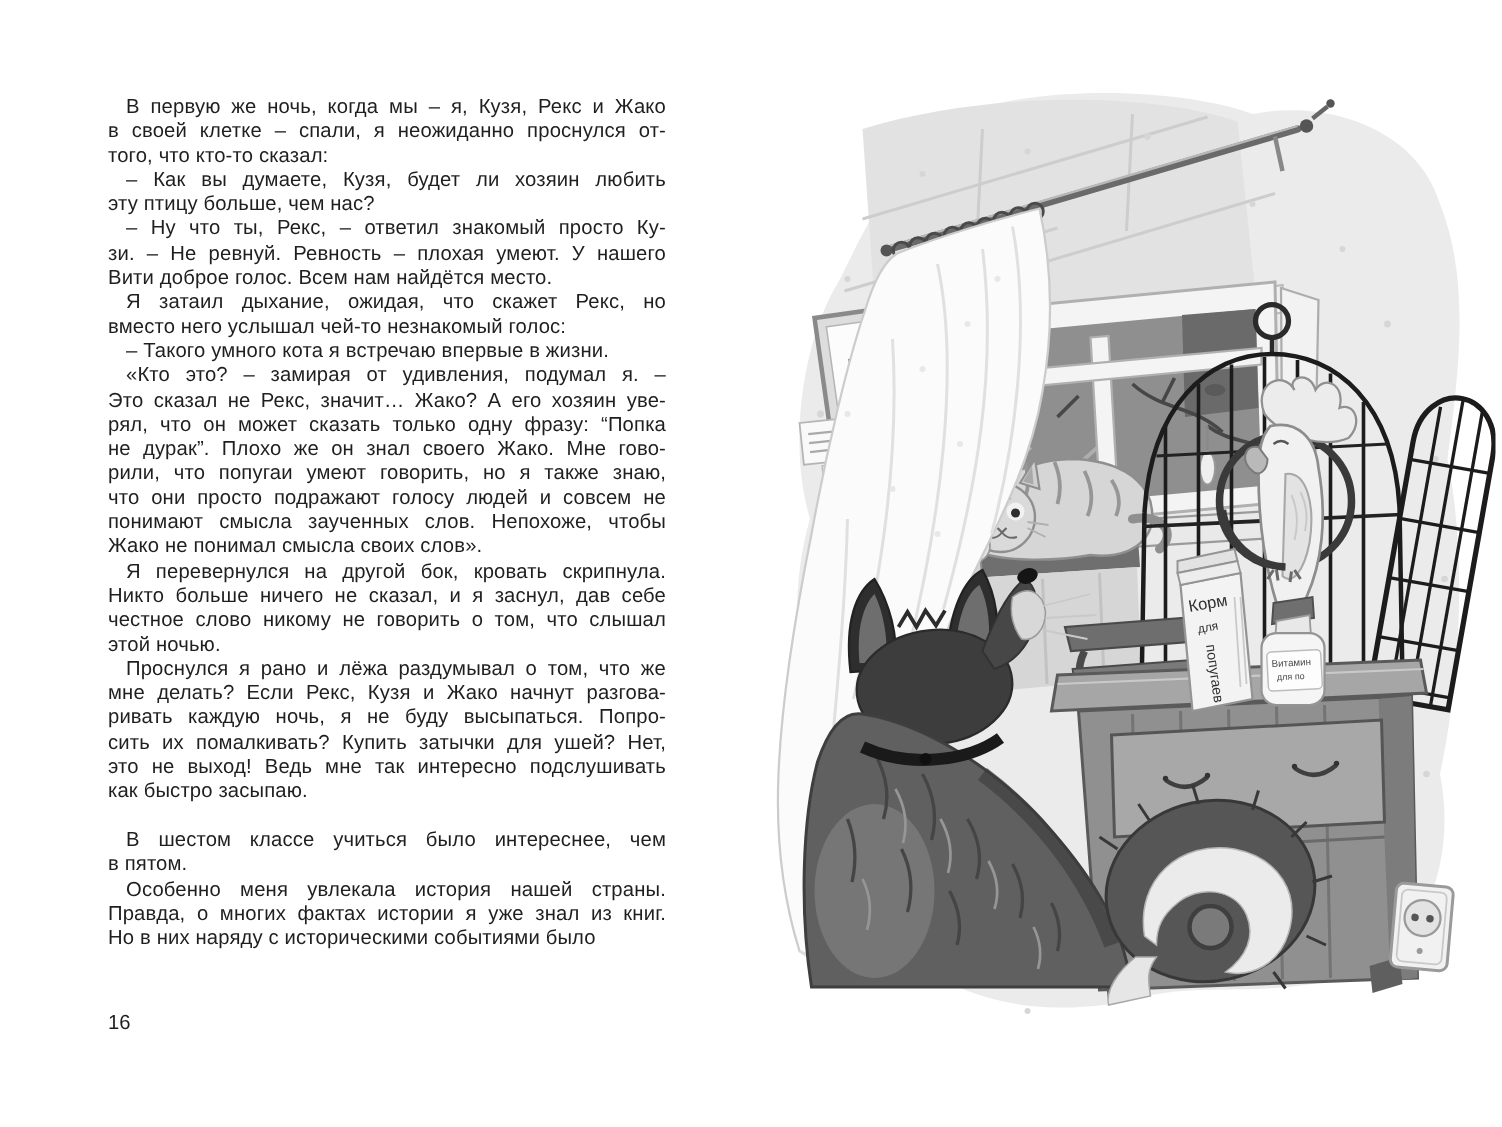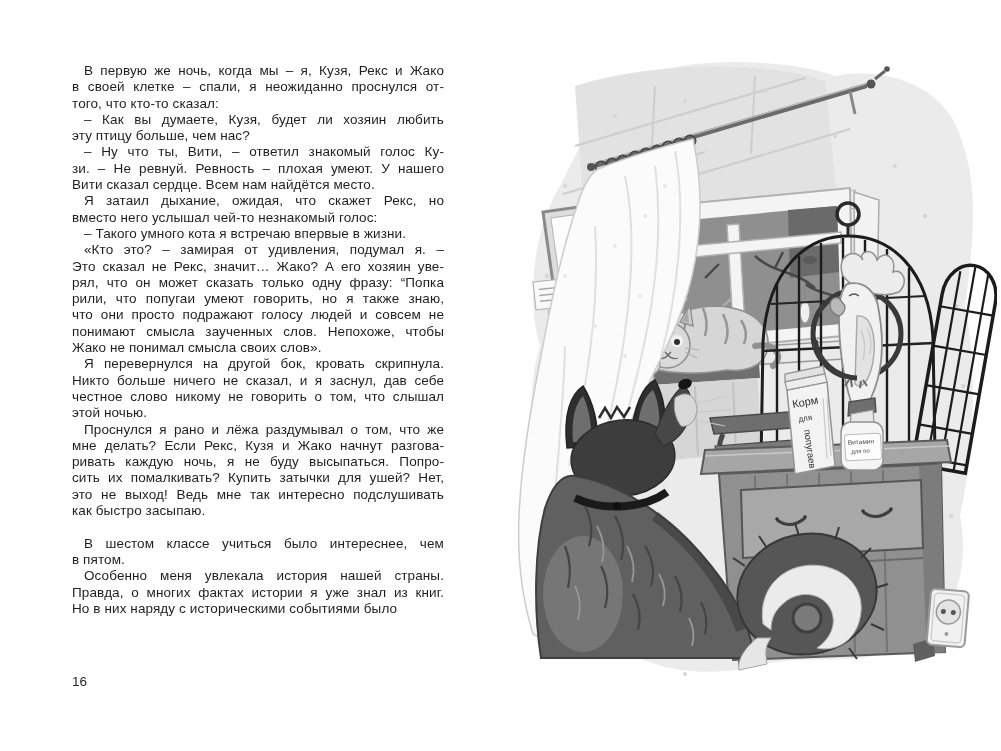--- a/index.html
+++ b/index.html
@@ -21,29 +21,30 @@
 <body>
 
 <div id="spread">
 
   <div id="text-col">
       <div class="line first">В первую же ночь, когда мы – я, Кузя, Рекс и Жако</div>
       <div class="line">в своей клетке – спали, я неожиданно проснулся от-</div>
       <div class="line last">того, что кто-то сказал:</div>
       <div class="line first">– Как вы думаете, Кузя, будет ли хозяин любить</div>
       <div class="line last">эту птицу больше, чем нас?</div>
-      <div class="line first">– Ну что ты, Вити, – ответил знакомый голос Ку-</div>
+      <div class="line first">– Ну что ты, Рекс, – ответил знакомый просто Ку-</div>
       <div class="line">зи. – Не ревнуй. Ревность – плохая умеют. У нашего</div>
-      <div class="line last">Вити сказал сердце. Всем нам найдётся место.</div>
+      <div class="line last">Вити доброе голос. Всем нам найдётся место.</div>
       <div class="line first">Я затаил дыхание, ожидая, что скажет Рекс, но</div>
       <div class="line last">вместо него услышал чей-то незнакомый голос:</div>
       <div class="line first last">– Такого умного кота я встречаю впервые в жизни.</div>
       <div class="line first">«Кто это? – замирая от удивления, подумал я. –</div>
       <div class="line">Это сказал не Рекс, значит… Жако? А его хозяин уве-</div>
       <div class="line">рял, что он может сказать только одну фразу: “Попка</div>
+      <div class="line">не дурак”. Плохо же он знал своего Жако. Мне гово-</div>
       <div class="line">рили, что попугаи умеют говорить, но я также знаю,</div>
       <div class="line">что они просто подражают голосу людей и совсем не</div>
       <div class="line">понимают смысла заученных слов. Непохоже, чтобы</div>
       <div class="line last">Жако не понимал смысла своих слов».</div>
       <div class="line first">Я перевернулся на другой бок, кровать скрипнула.</div>
       <div class="line">Никто больше ничего не сказал, и я заснул, дав себе</div>
       <div class="line">честное слово никому не говорить о том, что слышал</div>
       <div class="line last">этой ночью.</div>
       <div class="line first">Проснулся я рано и лёжа раздумывал о том, что же</div>
       <div class="line">мне делать? Если Рекс, Кузя и Жако начнут разгова-</div>

